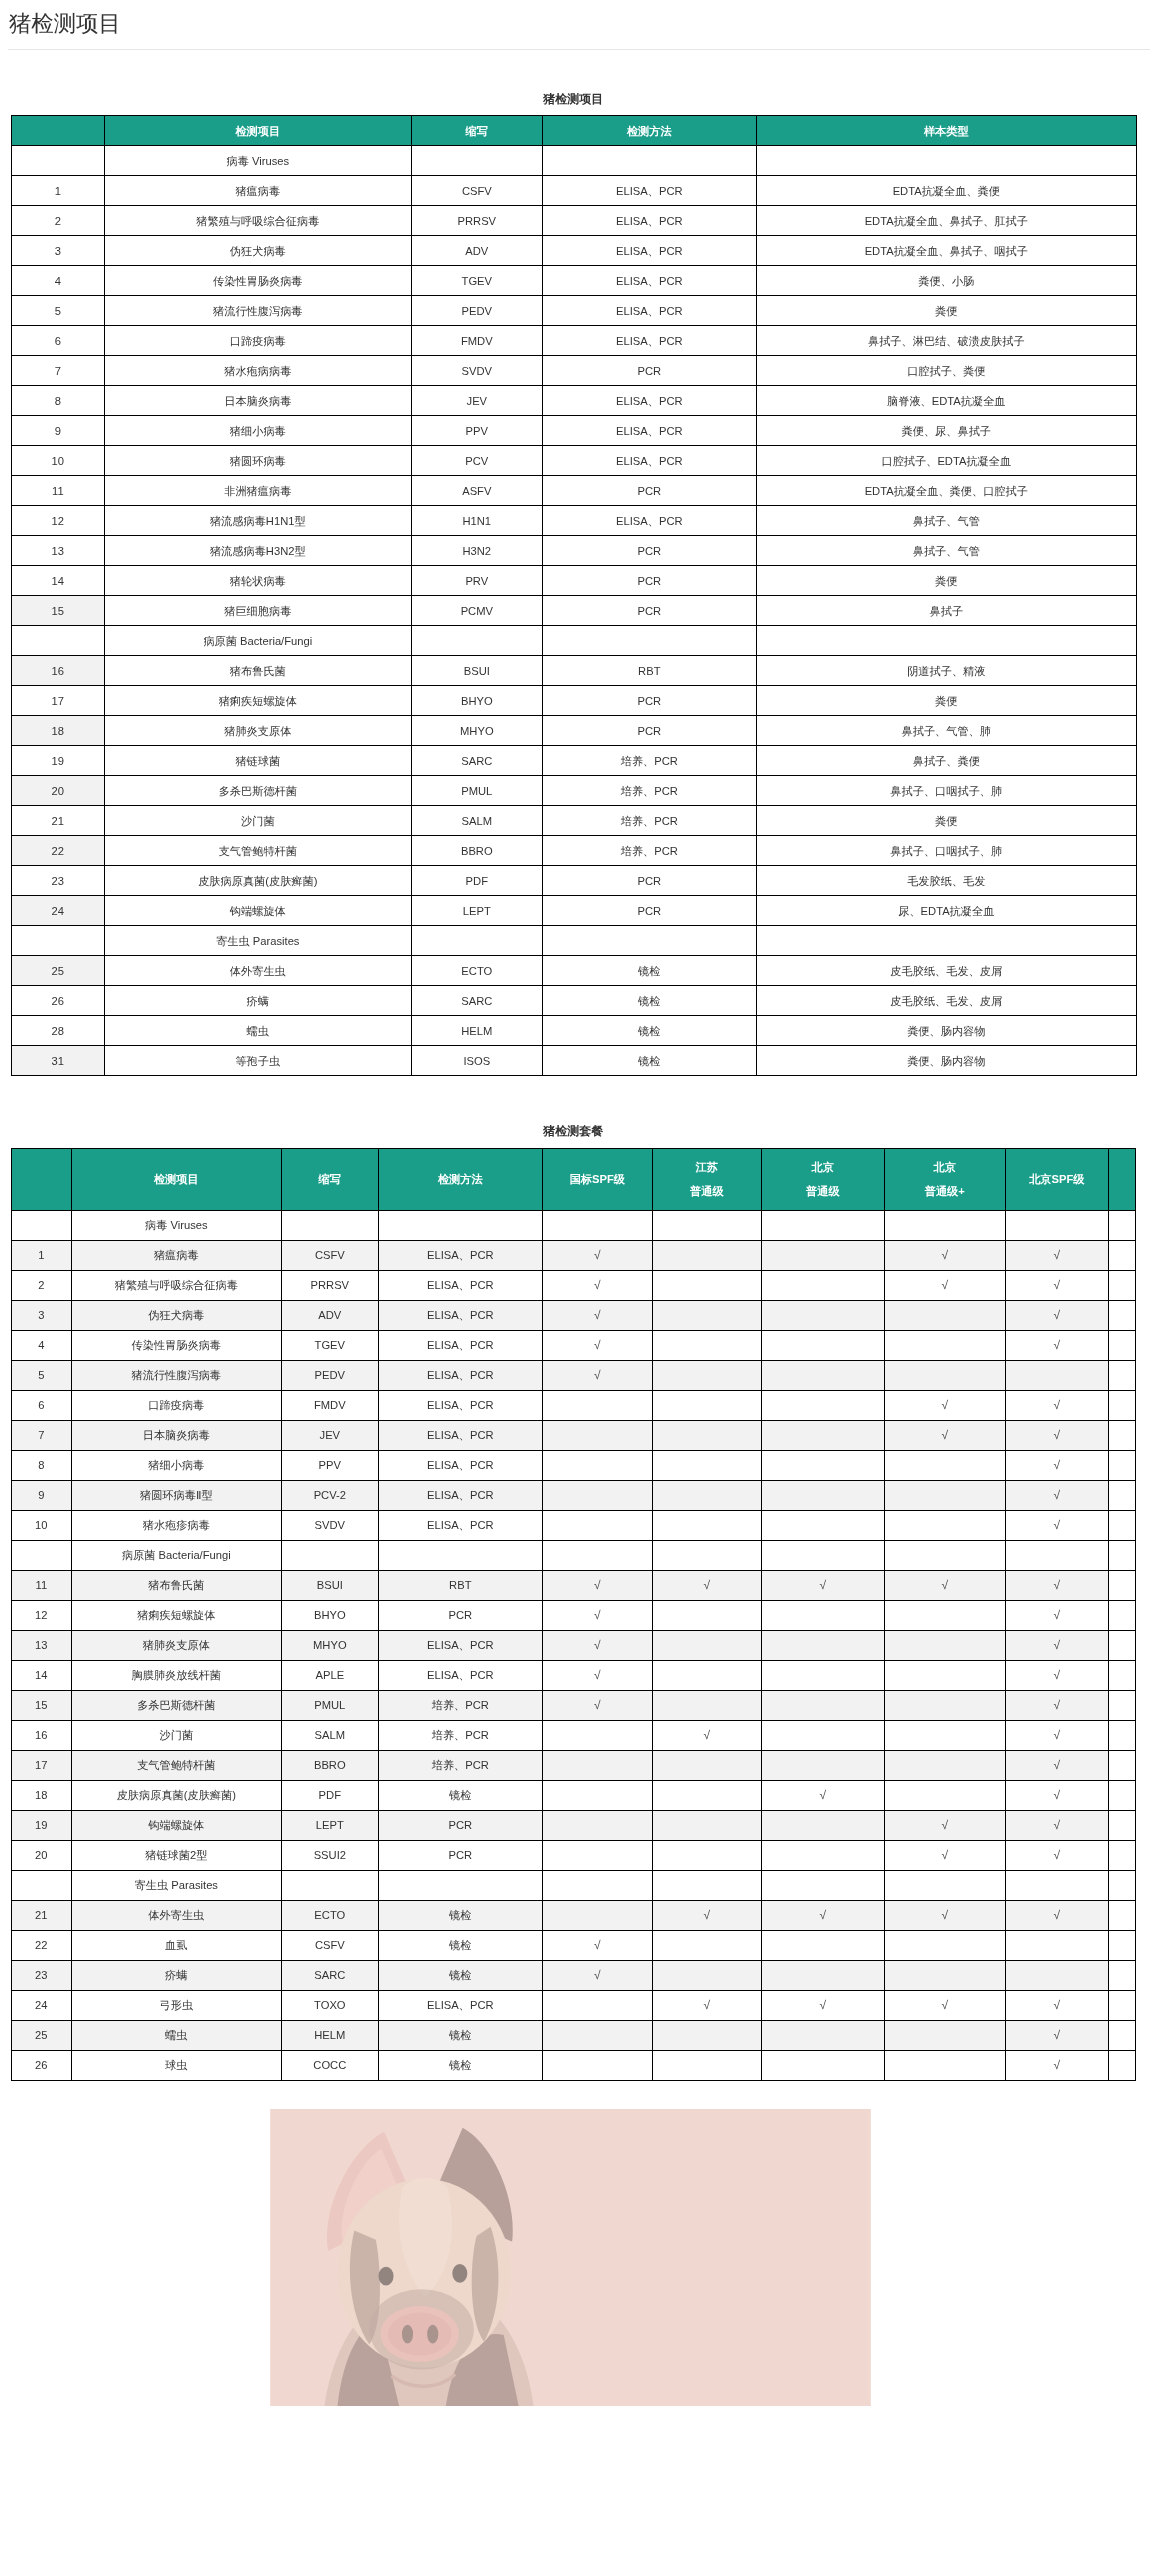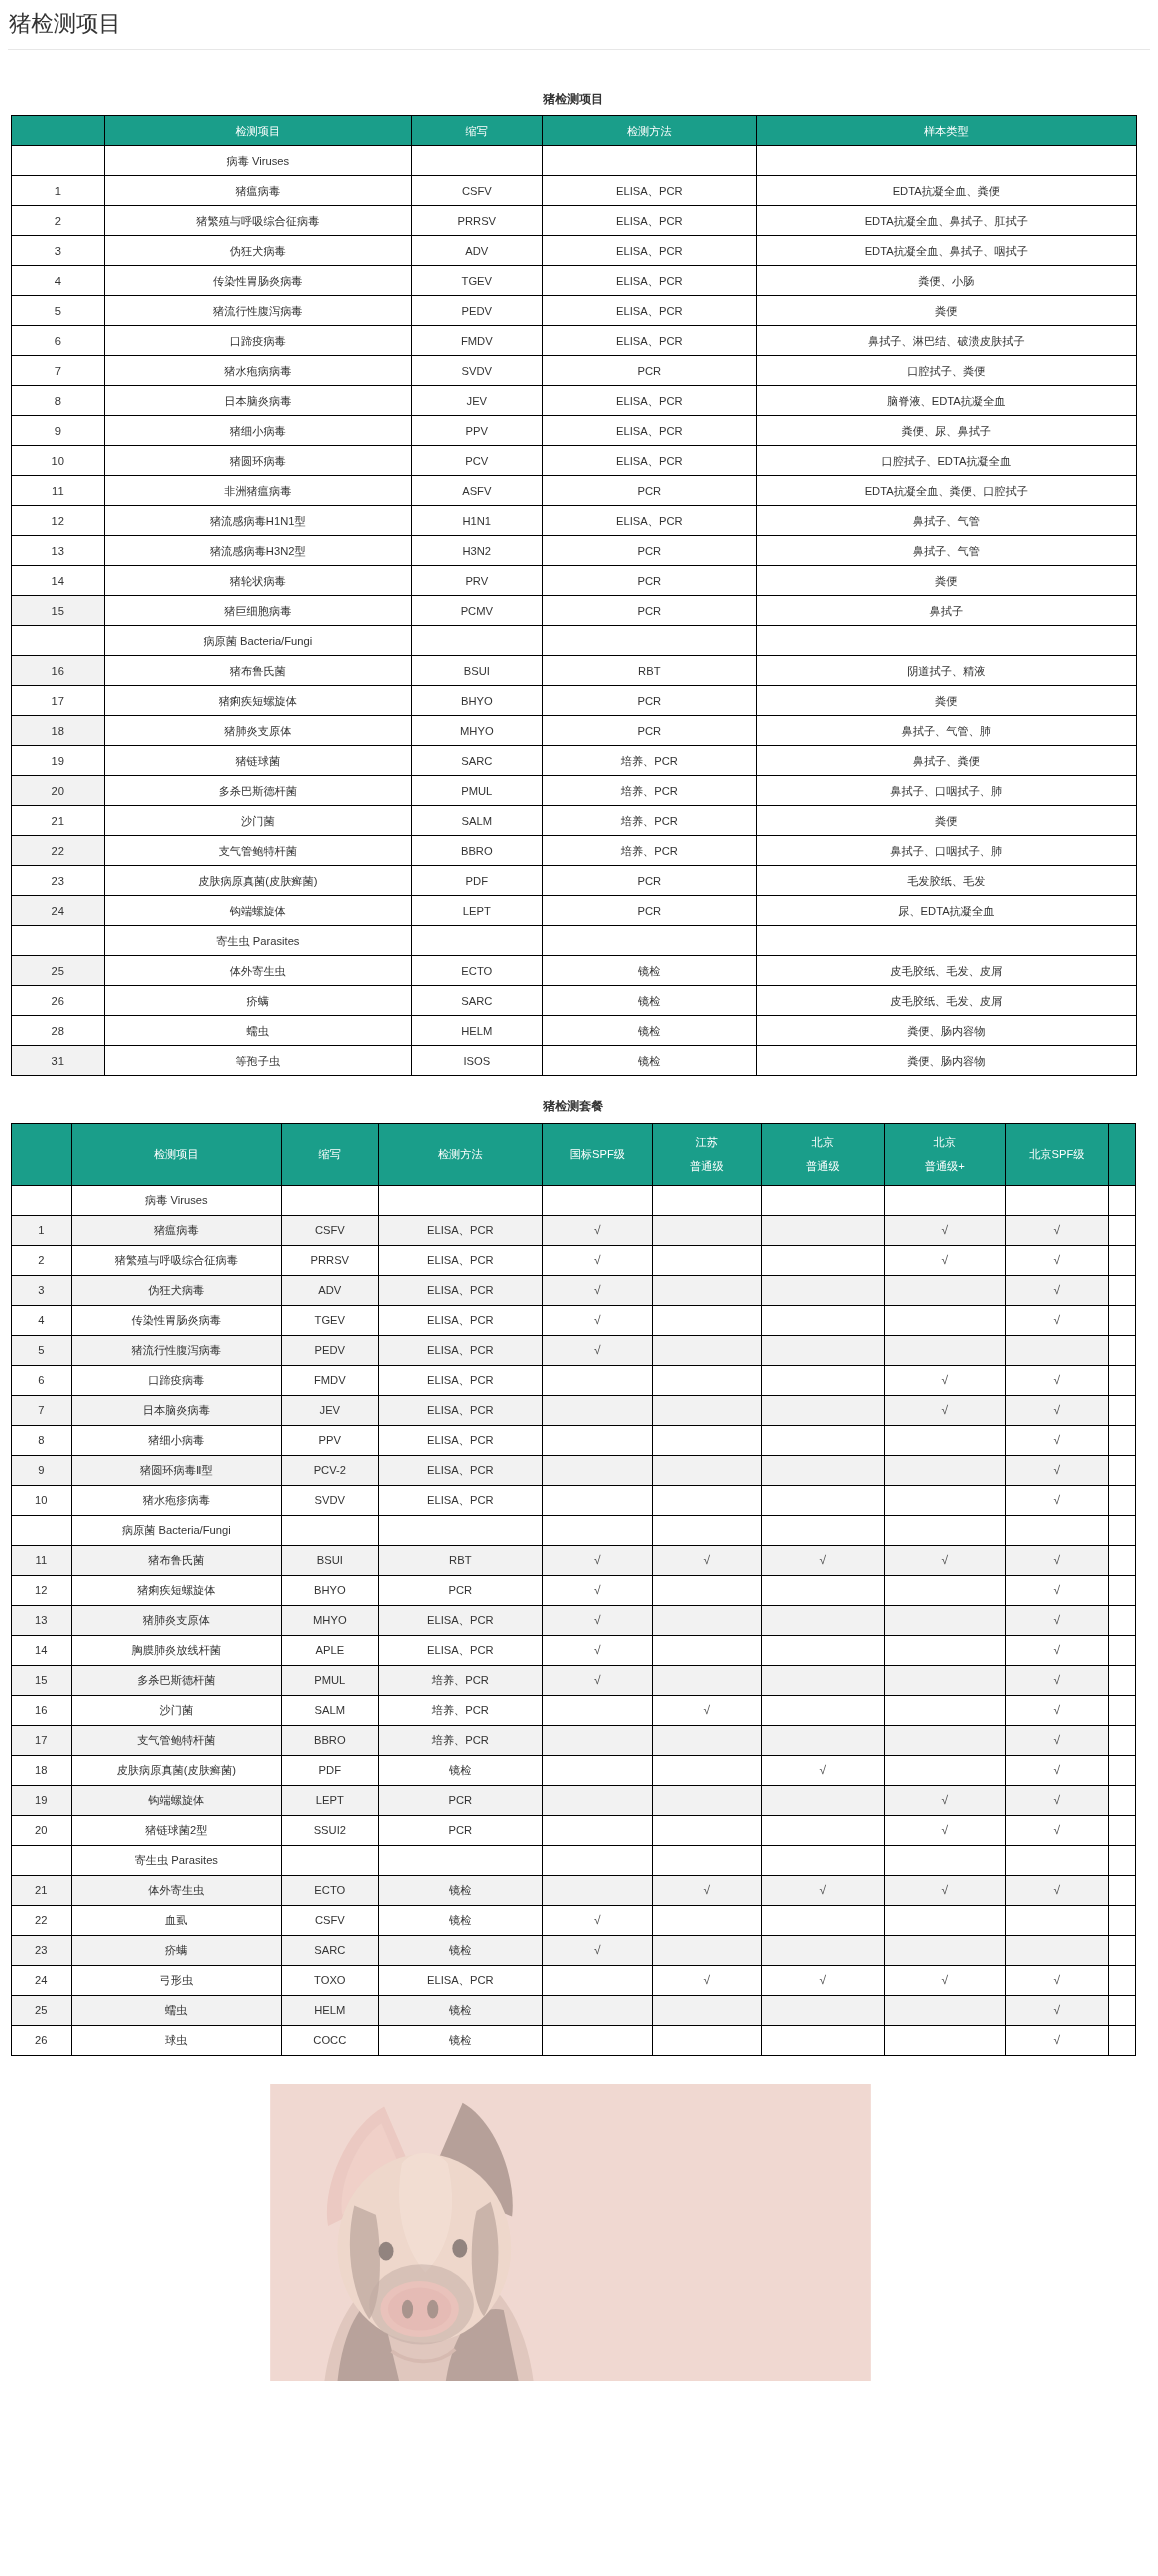--- a/index.html
+++ b/index.html
@@ -12,34 +12,34 @@
   .page { padding: 0 8px; }
   .page-title {
     margin-top: 8.4px; margin-left: 0.9px;
     font-size: 22.4px; font-weight: 500; color: #333; line-height: 32px;
   }
   .divider { border-top: 0.9px solid #e7e7e7; margin-top: 8.4px; }
   .tbl-title {
     text-align: center; font-size: 12px; font-weight: bold; color: #333;
     margin-top: 41px; line-height: 17px; width: 1125px; margin-left: 2.8px;
   }
-  .tbl-title.second { margin-top: 22px; }
+  .tbl-title.second { margin-top: 47px; }
   table {
     border-collapse: collapse; table-layout: fixed;
     width: 1125px; margin-left: 2.8px; margin-top: 7.5px;
     border: 1.9px solid #000;
   }
   th, td {
     border: 0.9px solid #000;
     font-size: 11.2px; text-align: center; vertical-align: middle;
     height: 30px; padding: 1.9px 4.7px; line-height: 14px;
     overflow: hidden; white-space: nowrap;
   }
   thead th {
-    background: #1a9e8a; color: #fff; font-weight: normal;
+    background: #1a9e8a; color: #fff; font-weight: bold;
   }
   .t2 thead th { height: 62px; white-space: pre-line; line-height: 24px; }
   .t1 td.shaded { background: #f2f2f2; }
   .t2 tr.shaded td { background: #f2f2f2; }
   .t2 tr.shaded td:last-child { background: #fff; }
   td.check-cell { color: #4d4d4d; font-size: 12px; }
   .pig-wrap {
     margin-top: 28px; margin-left: 262px;
     width: 601px; height: 297px;
   }

